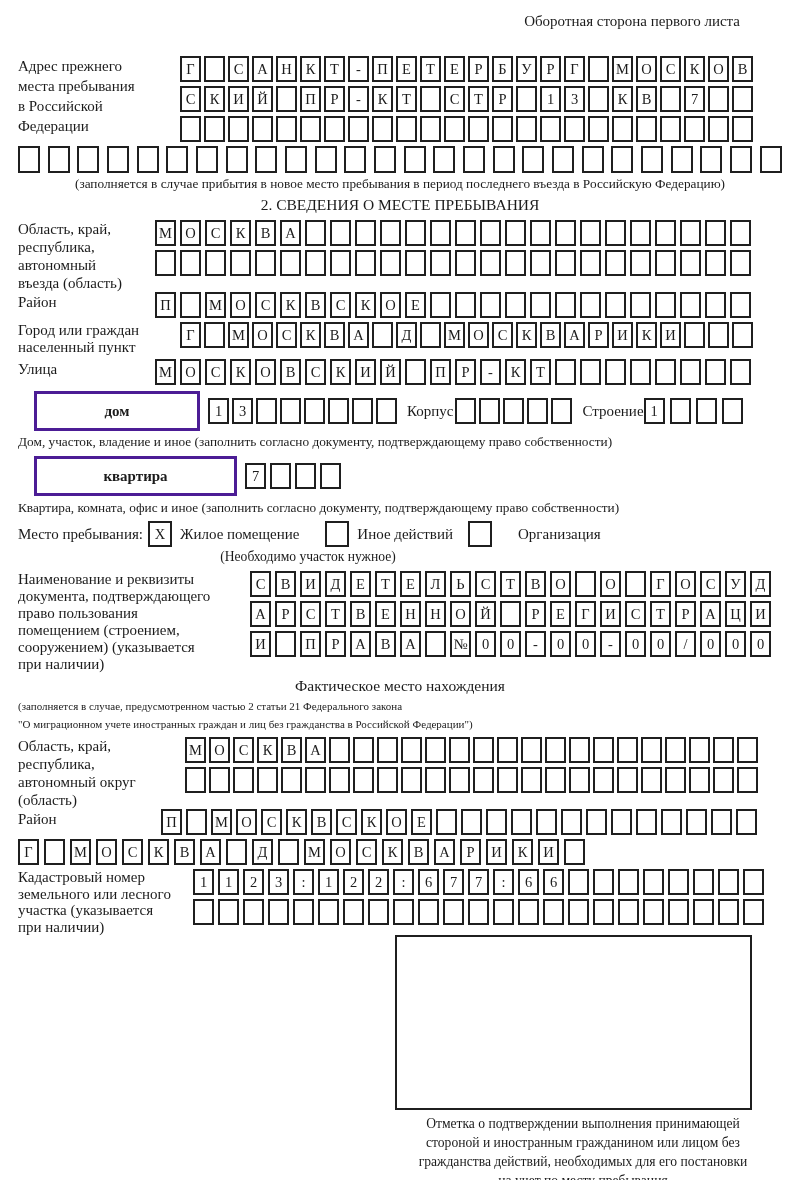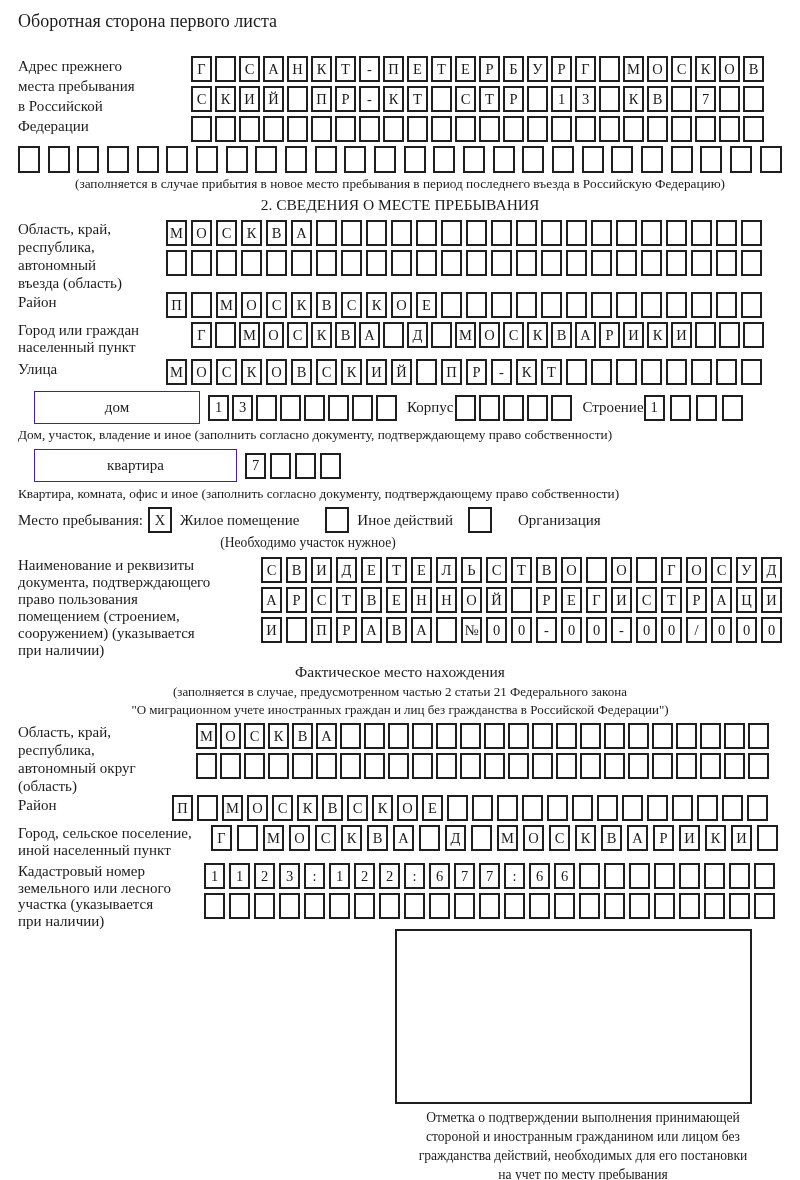--- a/index.html
+++ b/index.html
@@ -2,55 +2,55 @@
 <html lang="ru"><head>
 <meta charset="utf-8">
 <style>
   html,body{margin:0;padding:0;background:#fff;}
   .page{
     width:800px;height:1180px;box-sizing:border-box;
     padding:12px 18px 0 18px;background:#ffffff;color:#1b1b1b;
     font-family:"Liberation Serif","DejaVu Serif",serif;
     position:relative;overflow:hidden;
   }
-  .corner{font-size:18px;line-height:18px;text-align:left;padding-right:42px;}
+  .corner{font-size:15px;line-height:18px;text-align:right;padding-right:42px;}
 
   
   .cells{display:flex;}
   .cells .cell{
     box-sizing:border-box;flex:none;width:21px;height:26px;
     border:2px solid #1f1f1f;display:flex;align-items:center;justify-content:center;
     font-size:14.5px;line-height:1;background:#fff;
   }
   .g3{gap:3px}.g4{gap:4px}.g5{gap:5px}
   .rows .cells{margin-bottom:4px}
   .rows .cells:last-child{margin-bottom:0}
 
-  .block{display:flex;gap:11px;}
+  .block{display:flex;}
   .lbl{flex:none;font-size:15px;line-height:20px;}
   .lbl.lh18 div{line-height:18px}
   .lbl.lh17 div{line-height:17px}
   .w162{width:162px}.w137{width:137px}.w232{width:232px}
   .w167{width:167px}.w143{width:143px}.w182{width:182px}.w175{width:175px}
 
   .fullrow{margin-top:4px;display:flex;justify-content:space-between;}
   .fullrow .cell{box-sizing:border-box;flex:none;width:22px;height:27px;border:2px solid #1f1f1f;}
 
   .note{font-size:13.3px;line-height:16px;}
   .center{text-align:center;}
   .h2{margin-top:3px;text-align:center;font-weight:normal;font-size:15.5px;line-height:19px;}
-  .subnote{font-size:13px;line-height:18px;text-align:center;}
+  .subnote{font-size:11px;line-height:18px;}
 
   .mt3{margin-top:3px}.mt4{margin-top:4px}.mt6{margin-top:6px}
 
   
   .domrow{display:flex;align-items:center;margin-left:16px;margin-top:6px;}
   .wbox{
-    box-sizing:border-box;height:33px;border:1px solid #4c1d95;
-    display:flex;align-items:center;justify-content:center;font-size:15px;flex:none;
+    box-sizing:border-box;height:40px;border:3px solid #4c1d95;
+    display:flex;align-items:center;justify-content:center;font-size:15px;flex:none;font-weight:bold;
   }
   .wbox.dom{width:166px}
   .wbox.kv{width:203px}
   .inl{font-size:15px;flex:none;}
   .ml8{margin-left:8px}.ml10{margin-left:10px}
 
   
   .mesto{display:flex;align-items:center;margin-top:5px;font-size:15px;}
   .cb{
     box-sizing:border-box;flex:none;width:24px;height:26px;border:2px solid #1f1f1f;
@@ -575,24 +575,20 @@
         <span class="cell"></span>
         <span class="cell"></span>
         <span class="cell"></span>
         <span class="cell"></span>
         <span class="cell"></span>
         <span class="cell"></span>
       </div>
   </div>
 
   <div class="block mt4">
-    <div class="lbl w182 lh17">
-        <div>Город, сельское поселение,</div>
-        <div>иной населенный пункт</div>
-      </div>
     <div class="cells g5">
         <span class="cell">Г</span>
         <span class="cell"></span>
         <span class="cell">М</span>
         <span class="cell">О</span>
         <span class="cell">С</span>
         <span class="cell">К</span>
         <span class="cell">В</span>
         <span class="cell">А</span>
         <span class="cell"></span>

